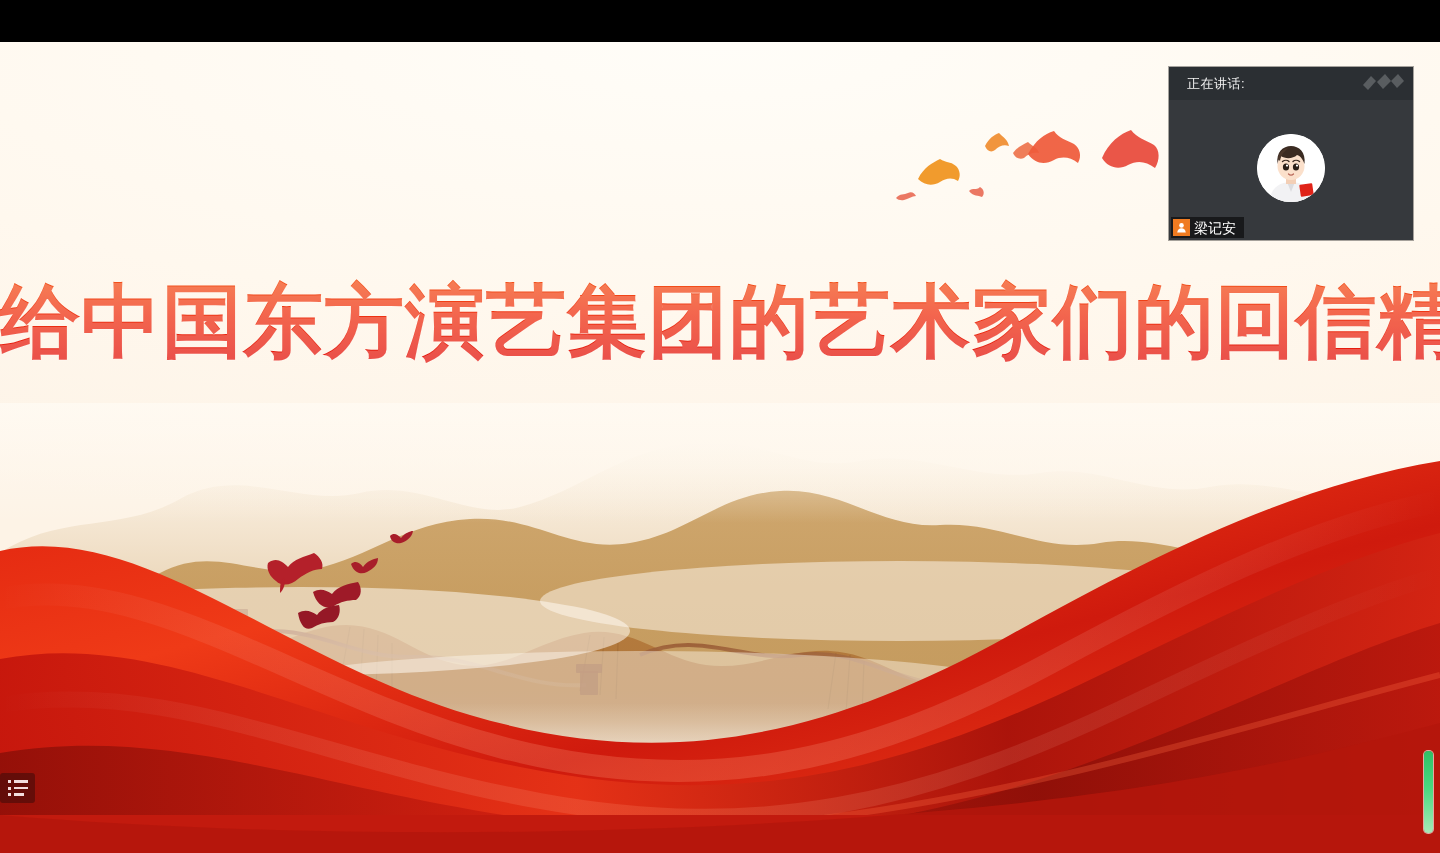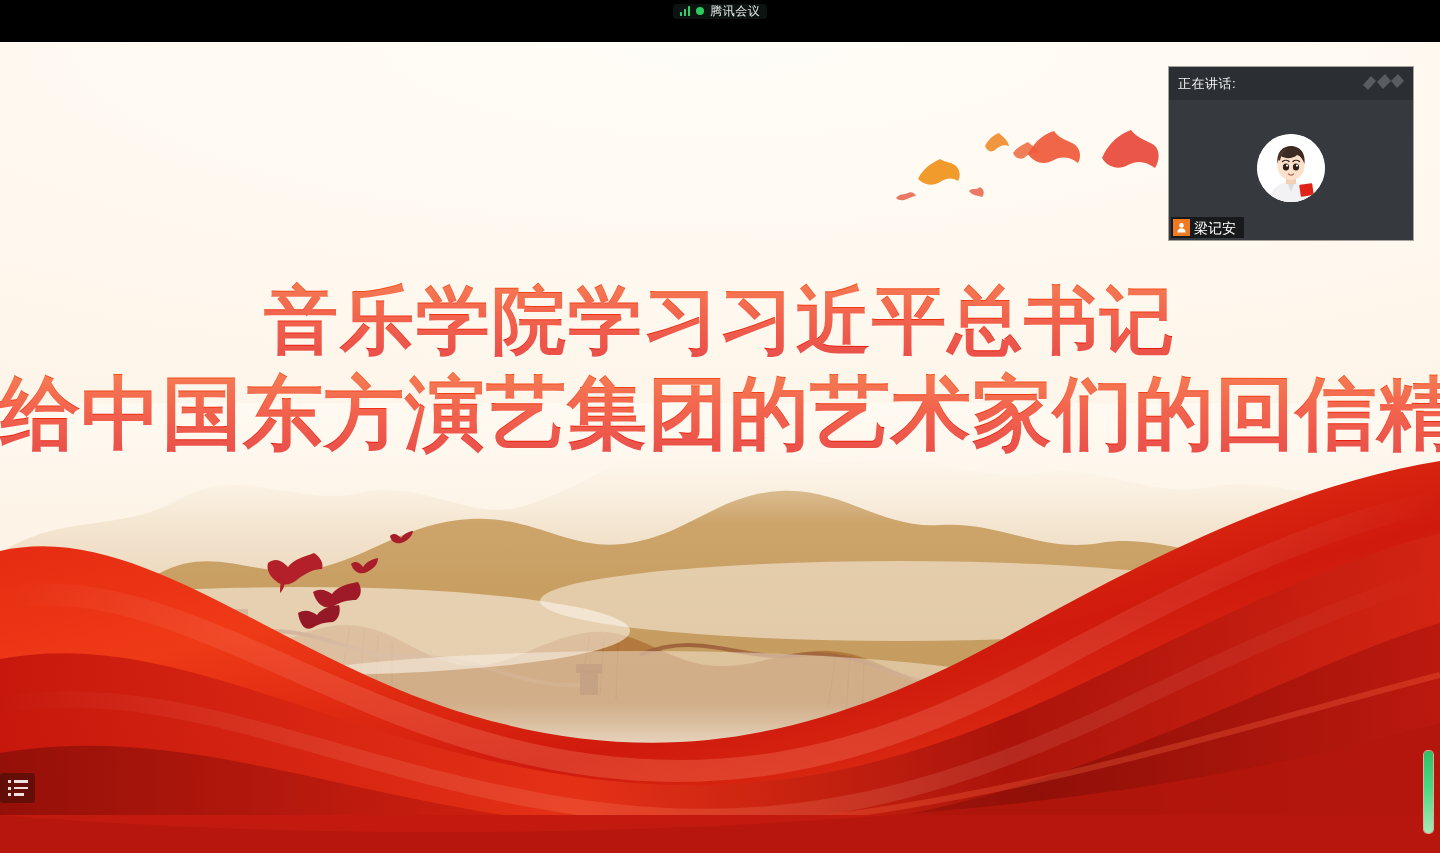--- a/index.html
+++ b/index.html
@@ -164,21 +164,21 @@
     background: #2b2f33;
     z-index: 40;
     box-shadow: 0 0 0 1px rgba(0,0,0,0.35);
   }
   #video-header {
     position: relative;
     height: 33px;
     background: #2b2f33;
     display: flex;
     align-items: center;
-    padding-left: 9px;
+    padding-left: 18px;
   }
   #video-header .hdr-text {
     color: #f2f2f2;
     font-size: 13px;
     line-height: 1;
     letter-spacing: 0.5px;
   }
   #brand-mark {
     position: absolute;
     right: 8px;
@@ -270,31 +270,20 @@
     bottom: 0;
     width: 100%;
     background: linear-gradient(180deg, #2fbf66 0%, #49d97f 45%, #a8e8b8 100%);
   }
 </style>
 </head>
 <body>
 
 <div id="screen">
 
-  <div id="statusbar">
-    <div class="sb-pill">
-      <span class="sig-bars">
-        <i></i>
-          <i></i>
-          <i></i>
-      </span>
-      <span class="sb-dot"></span>
-      <span class="sb-text">腾讯会议</span>
-    </div>
-  </div>
   <div id="topblack"></div>
 
   <div id="slide">
     <div class="slide-wash"></div>
 
     <div class="landscape">
       <svg width="1440" height="450" viewBox="0 0 1440 450" preserveAspectRatio="none">
         <defs>
           <linearGradient id="mfarG" x1="0" y1="0" x2="0" y2="1">
             <stop offset="0%" stop-color="#e8d4b4" stop-opacity="0.0"></stop>
@@ -476,21 +465,20 @@
           <path d="M2,8 C6,4 10,7 13,10 C17,5 22,3 25,3 C24,9 19,13 13,15 C8,16 3,14 2,8 Z" fill="#a81d2a"></path>
         </svg>
     </div>
     <div class="bird" style="left:296px; top:555px;">
       <svg width="46" height="36" viewBox="0 0 46 36">
           <path d="M2,16 C9,12 15,14 21,18 C26,11 34,9 43,8 C45,14 43,22 37,25 C29,25 22,27 16,31 C9,34 4,28 2,16 Z" fill="#951826"></path>
         </svg>
     </div>
 
     <div id="title-block">
-      <div class="title-line l1">音乐学院学习习近平总书记</div>
       <div class="title-line l2">给中国东方演艺集团的艺术家们的回信精神</div>
     </div>
 
     <div id="list-button">
       <div class="rowset">
         <div class="row">
             <span class="dot"></span>
             <span class="bar"></span>
           </div>
         <div class="row">

